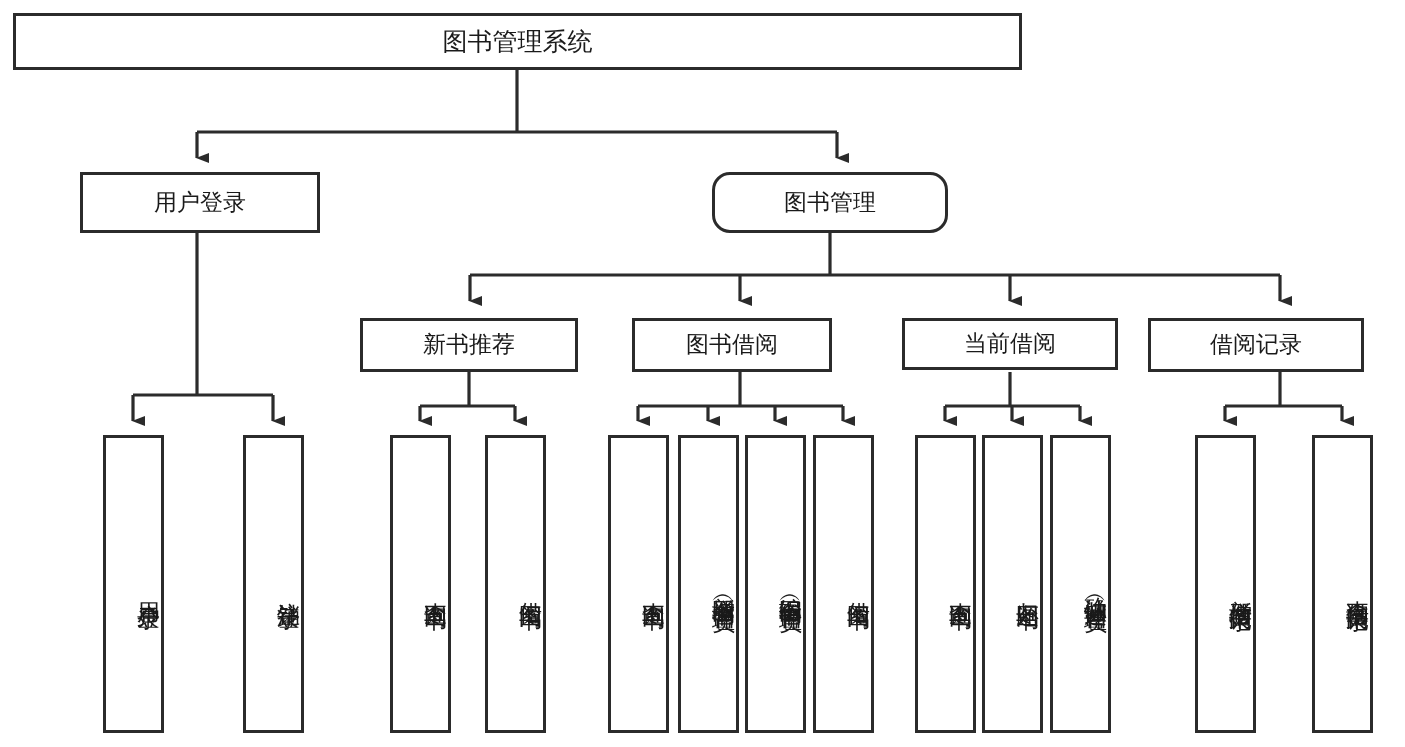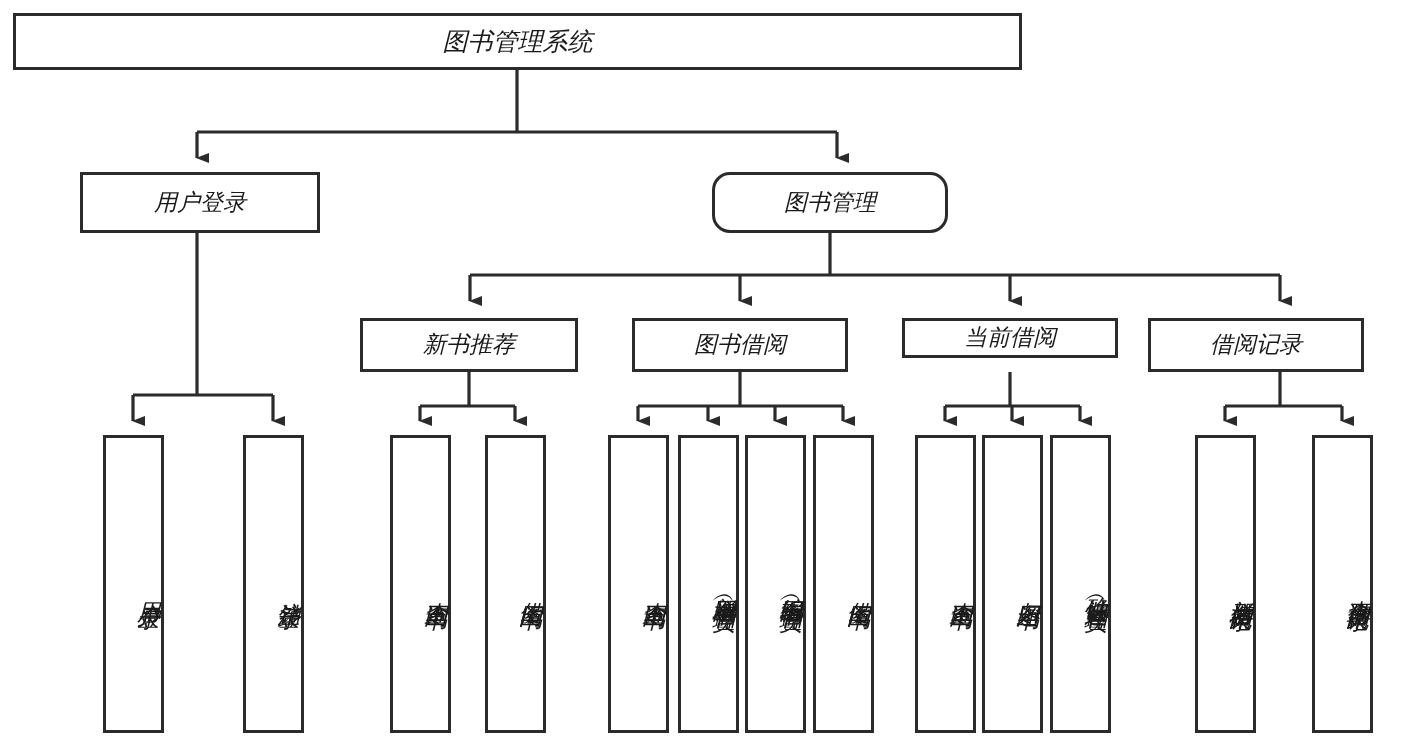--- a/index.html
+++ b/index.html
@@ -20,21 +20,20 @@
     position:absolute;
     box-sizing:border-box;
     background:#ffffff;
     border:3px solid #2b2b2b;
     display:flex;
     align-items:center;
     justify-content:center;
     text-align:center;
     color:#1a1a1a;
     line-height:1.12;
-    font-style:italic;
   }
   .node.lvl1{ font-size:25px; border-width:3px; }
   .node.lvl2{ font-size:23px; border-width:3px; }
   .node.lvl3{ font-size:23px; border-width:3px; }
   .node.leaf{
     font-size:23px;
     border-width:3px;
     writing-mode:vertical-rl;
     text-orientation:upright;
     letter-spacing:2px;
@@ -125,25 +124,25 @@
   </div>
 
   <div class="node lvl2" style="left:712px;top:172px;width:236px;height:61px;border-radius:18px;">
     <span class="lbl">图书管理</span>
   </div>
 
   <div class="node lvl3" style="left:360px;top:318px;width:218px;height:54px;">
     <span class="lbl">新书推荐</span>
   </div>
 
-  <div class="node lvl3" style="left:632px;top:318px;width:216px;height:54px;">
+  <div class="node lvl3" style="left:632px;top:318px;width:200px;height:54px;">
     <span class="lbl">图书借阅</span>
   </div>
 
-  <div class="node lvl3" style="left:902px;top:318px;width:216px;height:40px;">
+  <div class="node lvl3" style="left:902px;top:318px;width:216px;height:52px;">
     <span class="lbl">当前借阅</span>
   </div>
 
   <div class="node lvl3" style="left:1148px;top:318px;width:216px;height:54px;">
     <span class="lbl">借阅记录</span>
   </div>
 
   <div class="node leaf" style="left:103px;top:435px;width:61px;height:298px;">
     <span class="lbl">用户登录</span>
   </div>

